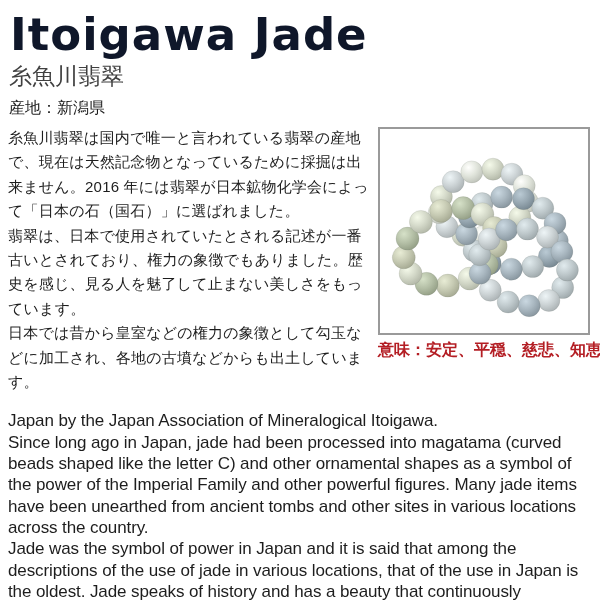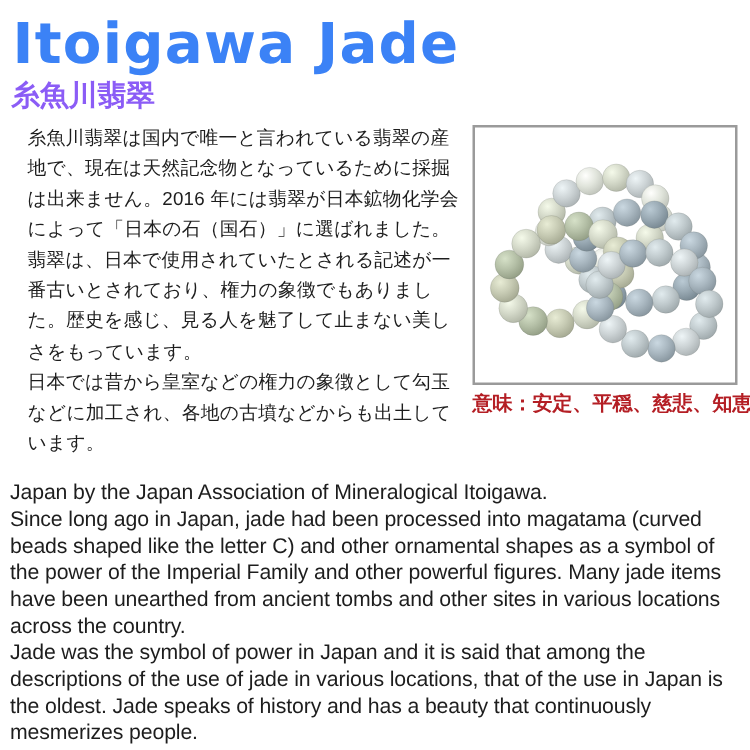--- a/index.html
+++ b/index.html
@@ -6,28 +6,28 @@
   body {
     width: 600px; height: 600px;
     font-family: "Liberation Sans", "DejaVu Sans", sans-serif;
     color: #1d1d1d;
     overflow: hidden;
   }
   .page { width: 600px; height: 600px; box-sizing: border-box; padding: 10px 8px 0 8px; }
 
   .title {
     font-size: 45px; font-weight: 700; letter-spacing: 1px;
-    line-height: 1.0; margin: 2px 0 0 2px; color: #3b82f6;
+    line-height: 1.0; margin: 2px 0 0 2px; color: #0f172a;
     font-family: "DejaVu Sans", "Liberation Sans", sans-serif;
   }
-  .title-jp { font-size: 23px; font-weight: 700; margin: 4px 0 0 1px; color: #8b5cf6; }
+  .title-jp { font-size: 23px; font-weight: 400; margin: 4px 0 0 1px; color: #404040; }
   .origin { font-size: 16px; margin: 6px 0 0 1px; }
 
   .row { display: flex; align-items: flex-start; margin-top: 7px; }
-  .jp { width: 368px; font-size: 15px; line-height: 24.4px; letter-spacing: 0.2px; margin-left: 14px; }
+  .jp { width: 368px; font-size: 15px; line-height: 24.4px; letter-spacing: 0.2px; }
   .jp p { margin: 0; text-align: left; }
 
   .fig { margin: 1px 0 0 4px; width: 214px; }
   .imgbox {
     width: 208px; height: 204px; background: #ffffff;
     border: 2px solid #9a9a9a; overflow: hidden;
   }
   .caption {
     font-size: 16px; font-weight: 700; margin-top: 5px;
     white-space: nowrap; letter-spacing: 0px;
@@ -36,20 +36,21 @@
   .en { margin-top: 16px; width: 584px; font-size: 17px; line-height: 21.3px; letter-spacing: -0.1px; }
   .en p { margin: 0; }
 </style>
 </head>
 <body>
 
 <div class="page">
 
   <h1 class="title">Itoigawa Jade</h1>
   <div class="title-jp">糸魚川翡翠</div>
+  <div class="origin">産地：新潟県</div>
 
   <div class="row">
     <div class="jp">
       <p>糸魚川翡翠は国内で唯一と言われている翡翠の産地で、現在は天然記念物となっているために採掘は出来ません。2016 年には翡翠が日本鉱物化学会によって「日本の石（国石）」に選ばれました。</p>
       <p>翡翠は、日本で使用されていたとされる記述が一番古いとされており、権力の象徴でもありました。歴史を感じ、見る人を魅了して止まない美しさをもっています。</p>
       <p>日本では昔から皇室などの権力の象徴として勾玉などに加工され、各地の古墳などからも出土しています。</p>
     </div>
 
     <figure class="fig">
       <div class="imgbox" style="border-color: rgb(154, 154, 154);">

